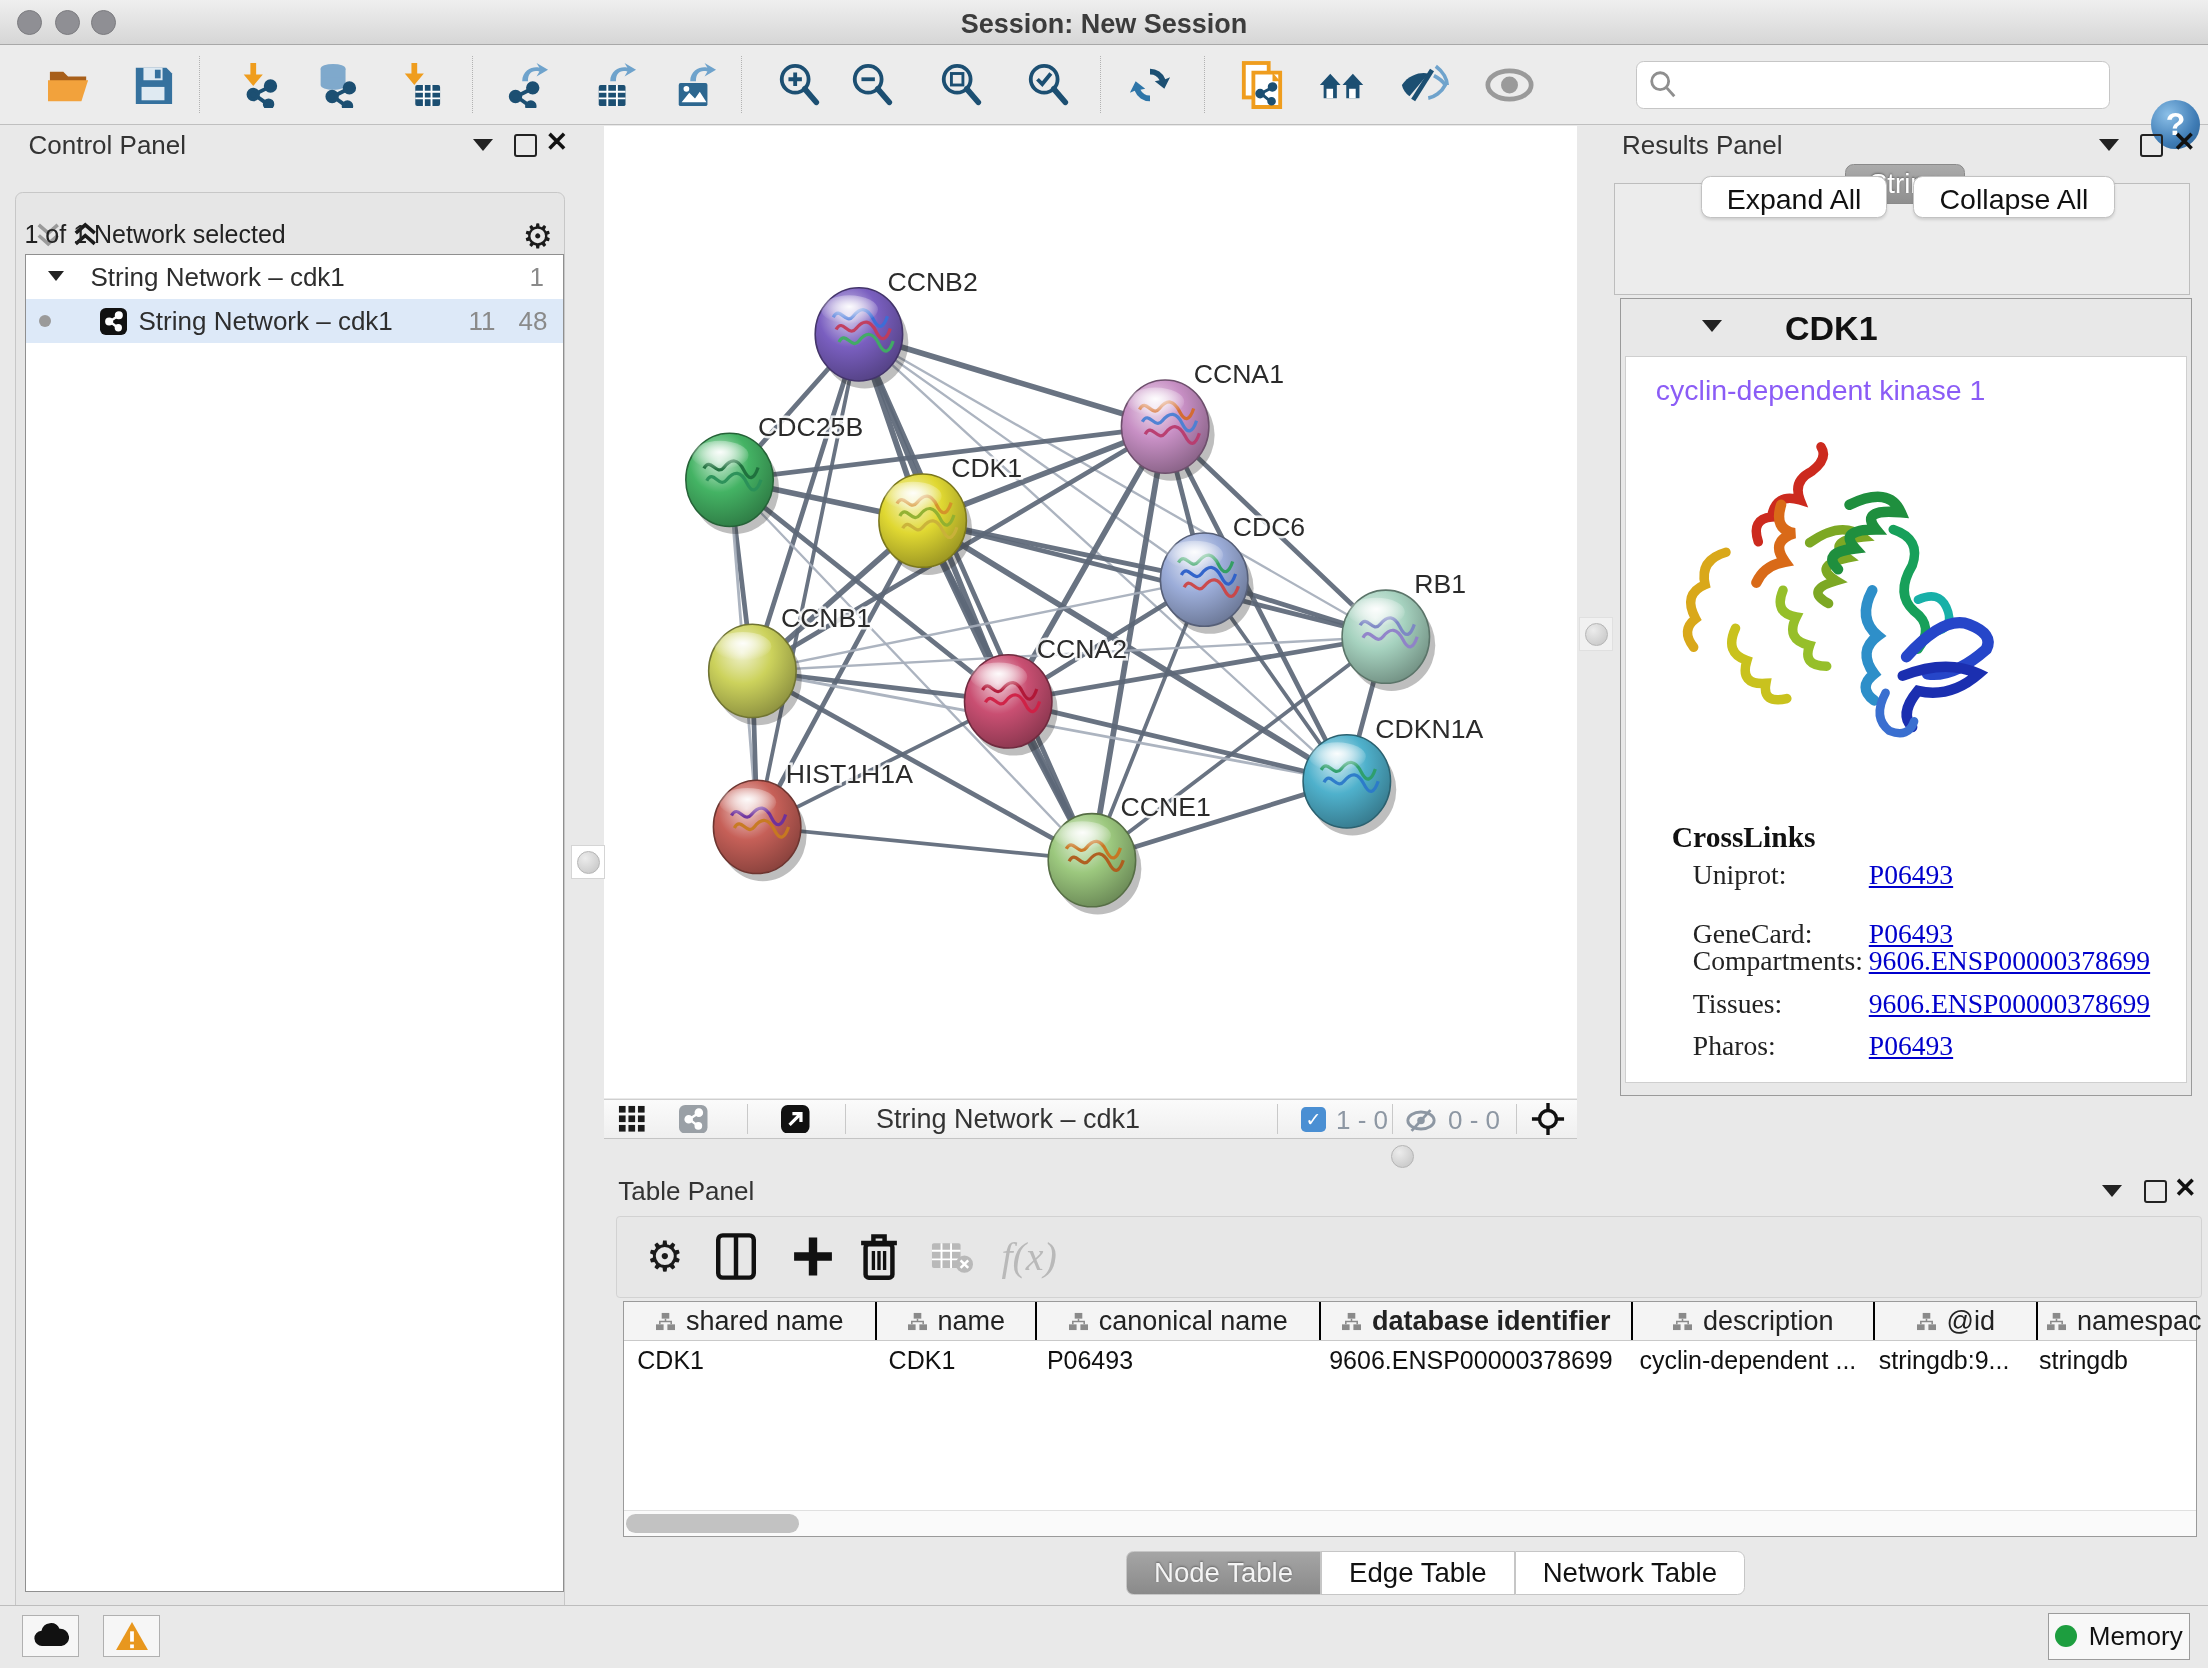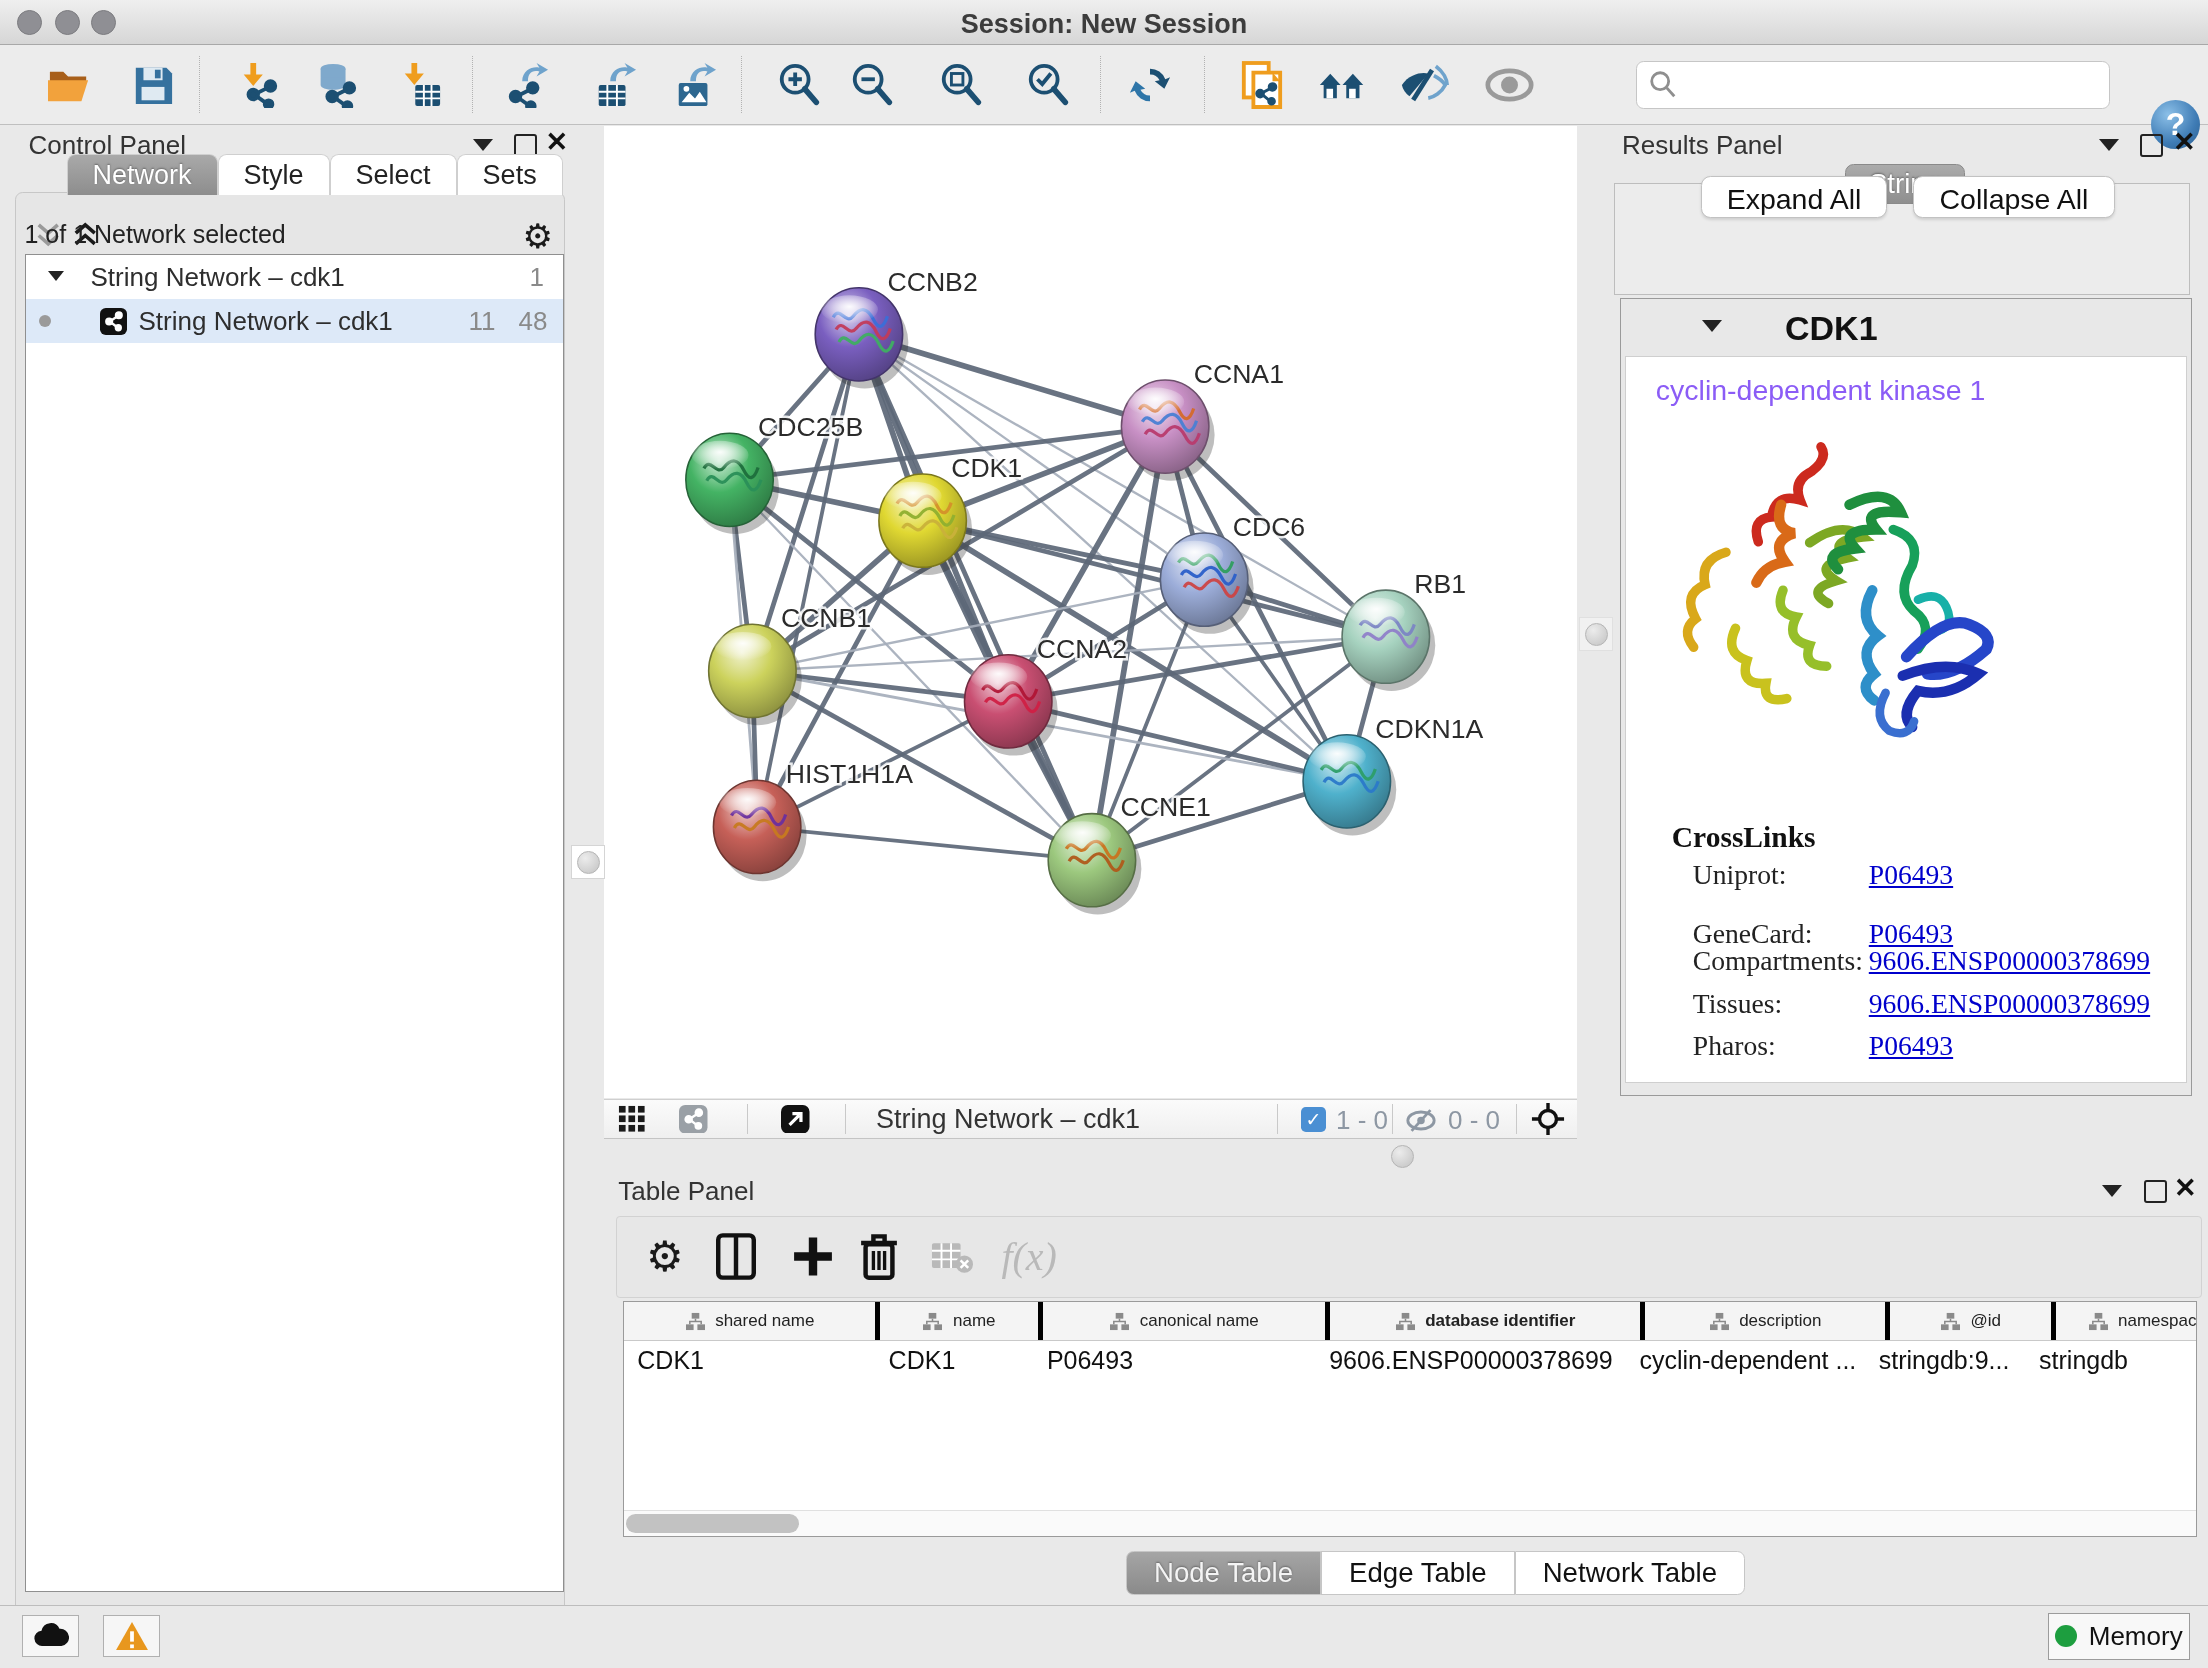--- a/index.html
+++ b/index.html
@@ -62,22 +62,22 @@
   .xl-heading{font-family:"Liberation Serif",serif;font-weight:bold;font-size:29.5px;color:#111;}
   .xl-row{position:absolute;font-family:"Liberation Serif",serif;font-size:27.6px;}
   .xl-row .lbl{position:absolute;left:0;color:#222;}
   .xl-row a{position:absolute;left:176px;color:#0000cc;text-decoration:underline;}
   
   #table-panel{left:604px;top:1172px;width:1605px;height:428px;}
   #tp-toolbar{left:12.4px;top:44px;width:1584px;height:80px;background:#e7e7e7;border:1px solid #d2d2d2;border-radius:3.8px;}
   .tpico{top:13.3px;height:53px;display:flex;align-items:center;justify-content:center;}
   #tbl{left:19px;top:129px;width:1572px;height:234px;background:#fff;border:1.9px solid #9a9a9a;}
   #tbl-head{display:flex;height:38px;background:#f4f4f4;border-bottom:1px solid #c9c9c9;}
-  .th{display:flex;align-items:center;justify-content:center;border-right:5px solid #000000;
-    font-size:17px;color:#222;overflow:hidden;white-space:nowrap;flex:none;gap:9.5px;}
+  .th{display:flex;align-items:center;justify-content:center;border-right:2px solid #000000;
+    font-size:27px;color:#222;overflow:hidden;white-space:nowrap;flex:none;gap:9.5px;}
   #tbl-row{display:flex;height:38px;}
   .td{font-size:25px;color:#111;padding-left:13.3px;line-height:38px;overflow:hidden;white-space:nowrap;flex:none;}
   #tbl-hscroll{position:absolute;left:0;bottom:0;width:100%;height:25px;background:#fafafa;border-top:1px solid #e0e0e0;}
   #tbl-thumb{position:absolute;left:1.9px;top:2.9px;width:173px;height:19px;background:#c2c2c2;border-radius:9.5px;}
   .tab2{display:inline-block;height:42px;line-height:42px;padding:0 27px;font-size:27.6px;background:#fff;
     border:1px solid #c6c6c6;color:#111;}
   .tab2.sel{background:linear-gradient(#a5a5a5,#8a8a8a);color:#f4f4f4;text-shadow:0 -1px 1.9px #666;border-radius:7.6px 0 0 7.6px;}
   .tab2:last-child{border-radius:0 7.6px 7.6px 0;}
   #tp-tabs{left:522px;top:379px;}
   
@@ -260,21 +260,20 @@
   </div>
   <div id="help-btn" class="abs">?</div>
 </div>
 
 <div id="control-panel" class="abs">
   <span class="panel-title abs" style="left:19px;top:5.7px">Control Panel</span>
   <div class="tri-down abs" style="left:463px;top:15px"></div>
   <div class="sq abs" style="left:504px;top:9.5px"></div>
   <div class="xx abs" style="left:536px;top:5.7px">✕</div>
   <div id="cp-container" class="abs"></div>
-  <div id="cp-tabs" class="abs" style="left:57px;top:30px"><span class="tab sel">Network</span><span class="tab">Style</span><span class="tab">Select</span><span class="tab">Sets</span></div>
   <div id="cp-subbar" class="abs">
     <svg class="abs" style="left:9.5px;top:7.6px" width="28.5" height="27" viewBox="0 0 24 22">
         <g stroke="#9a9a9a" stroke-width="3" fill="none">
           <path d="M4 2l8 7 8-7M4 11l8 7 8-7"></path>
         </g>
       </svg>
     <svg class="abs" style="left:46px;top:7.6px" width="28.5" height="27" viewBox="0 0 24 22">
         <g stroke="#1a1a1a" stroke-width="3" fill="none">
           <path d="M4 9l8-7 8 7M4 18l8-7 8 7"></path>
         </g>

